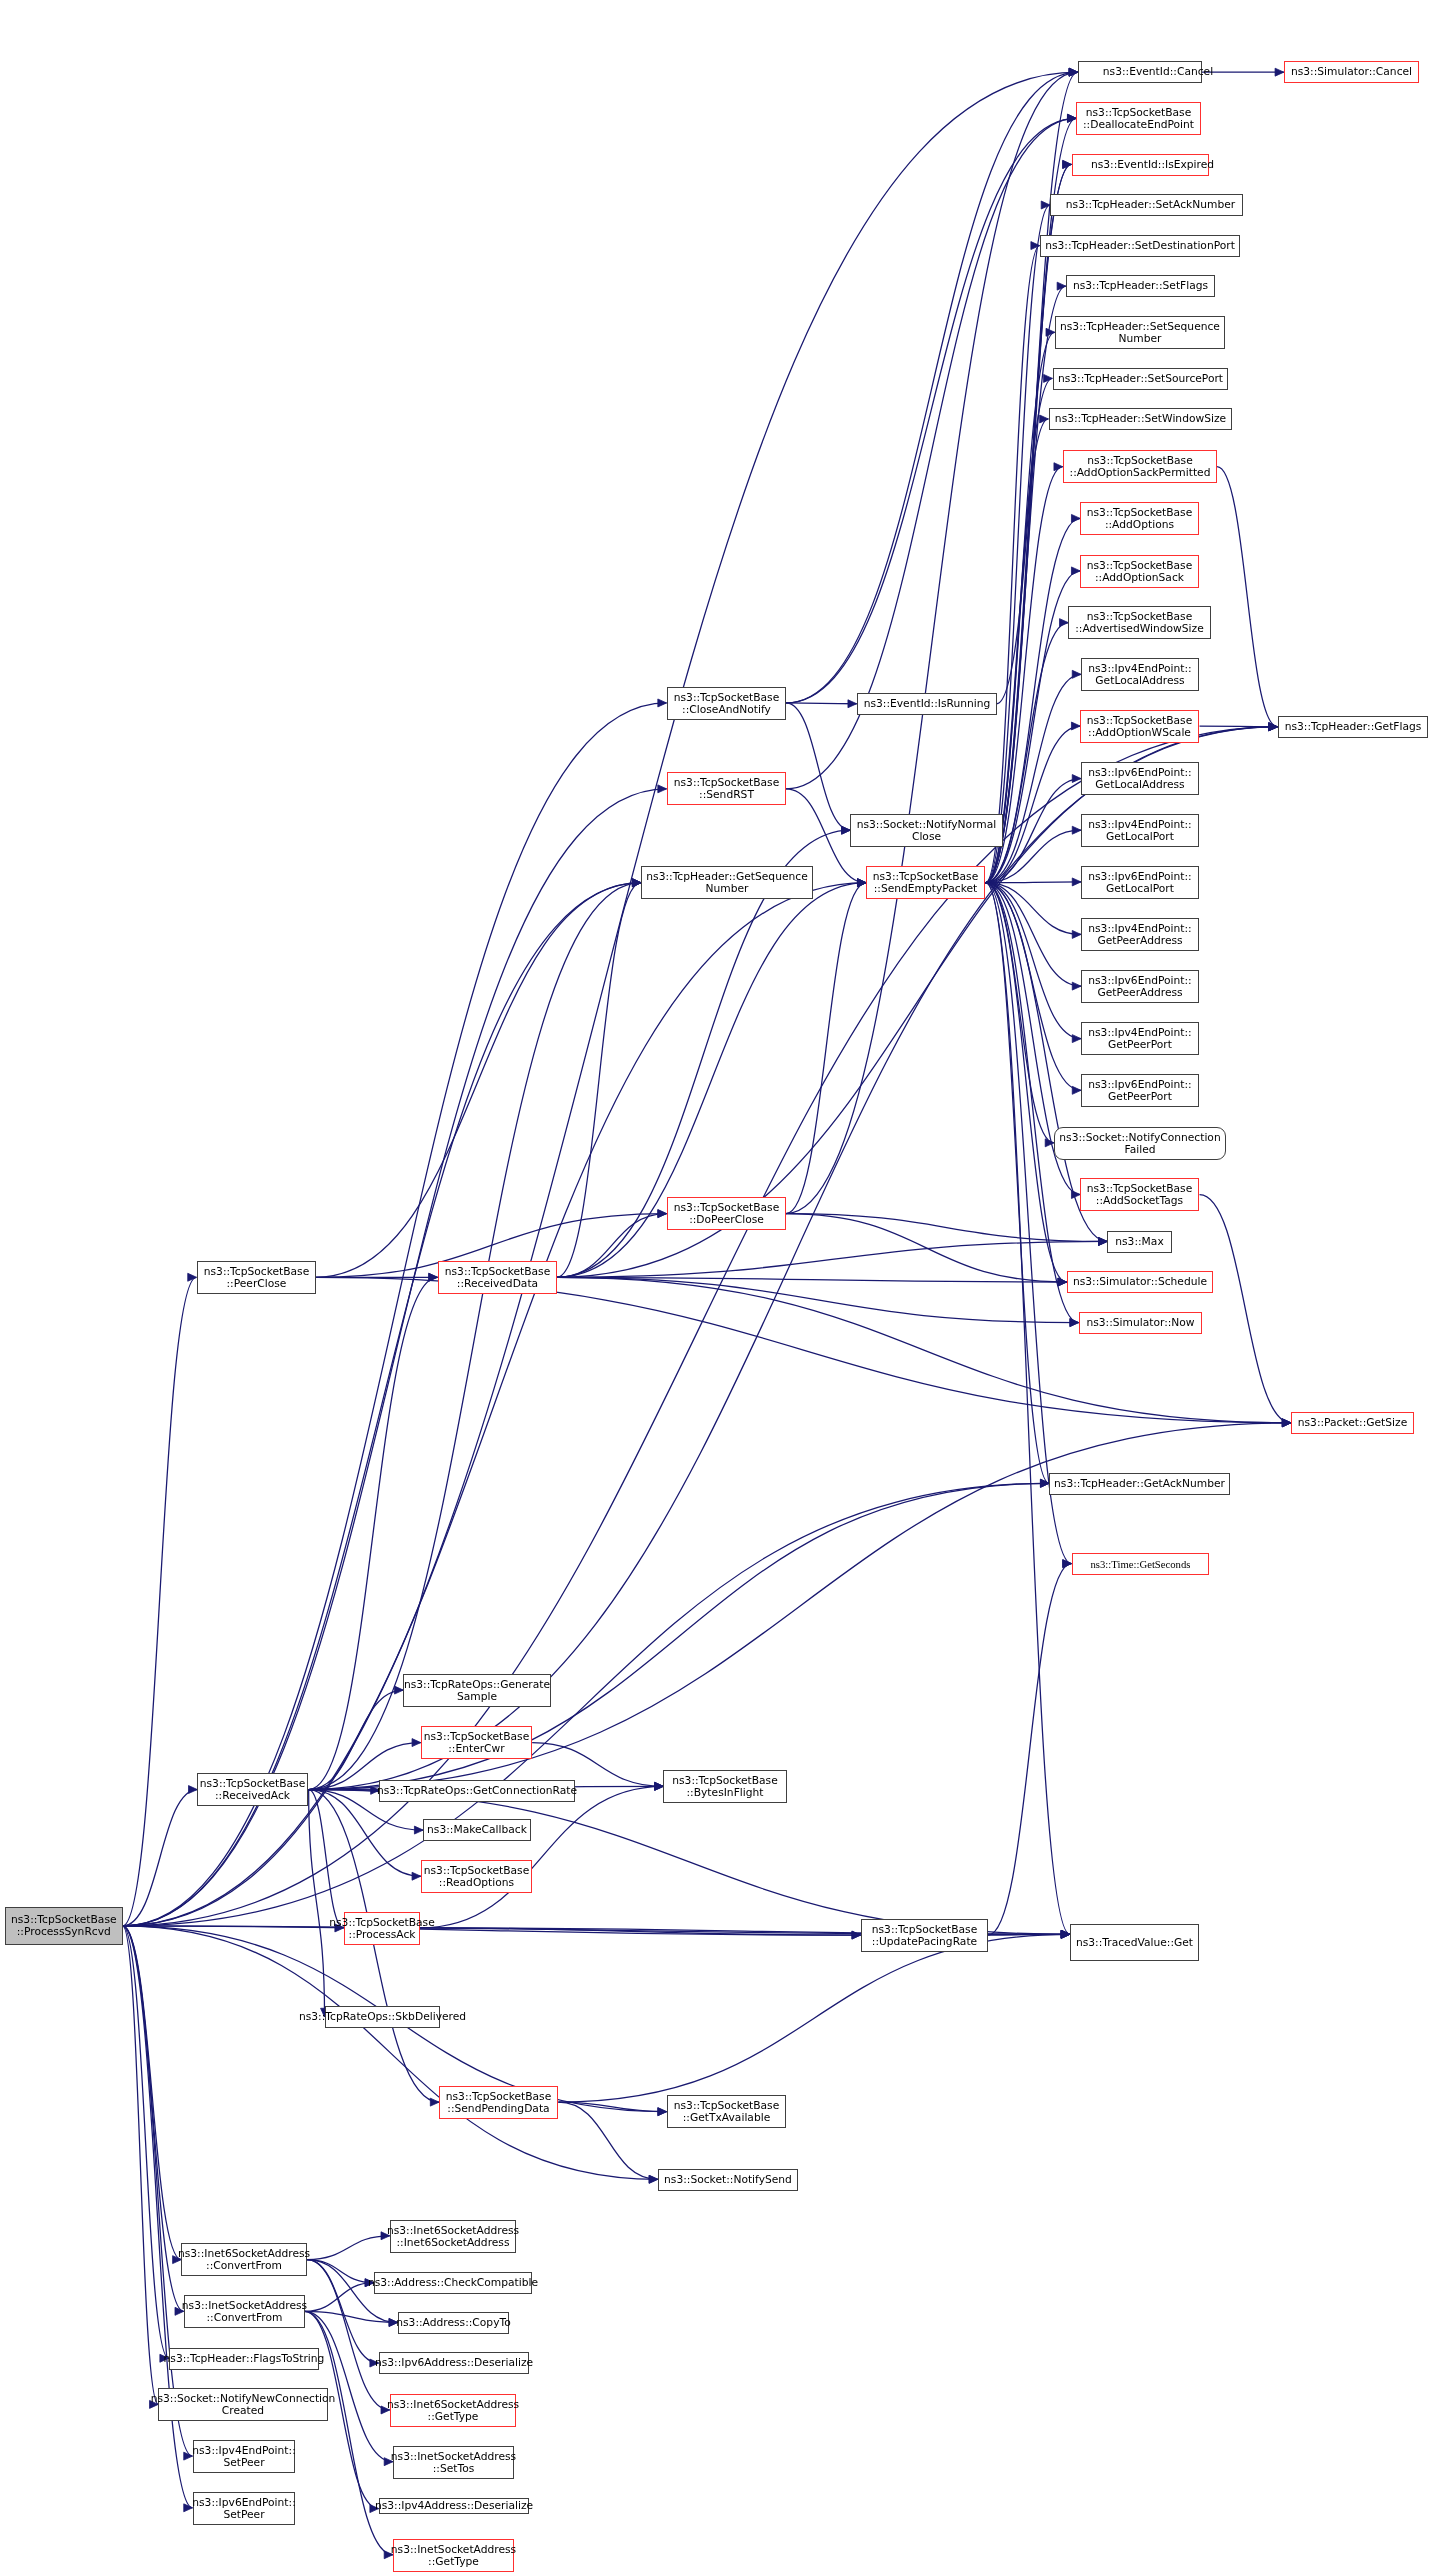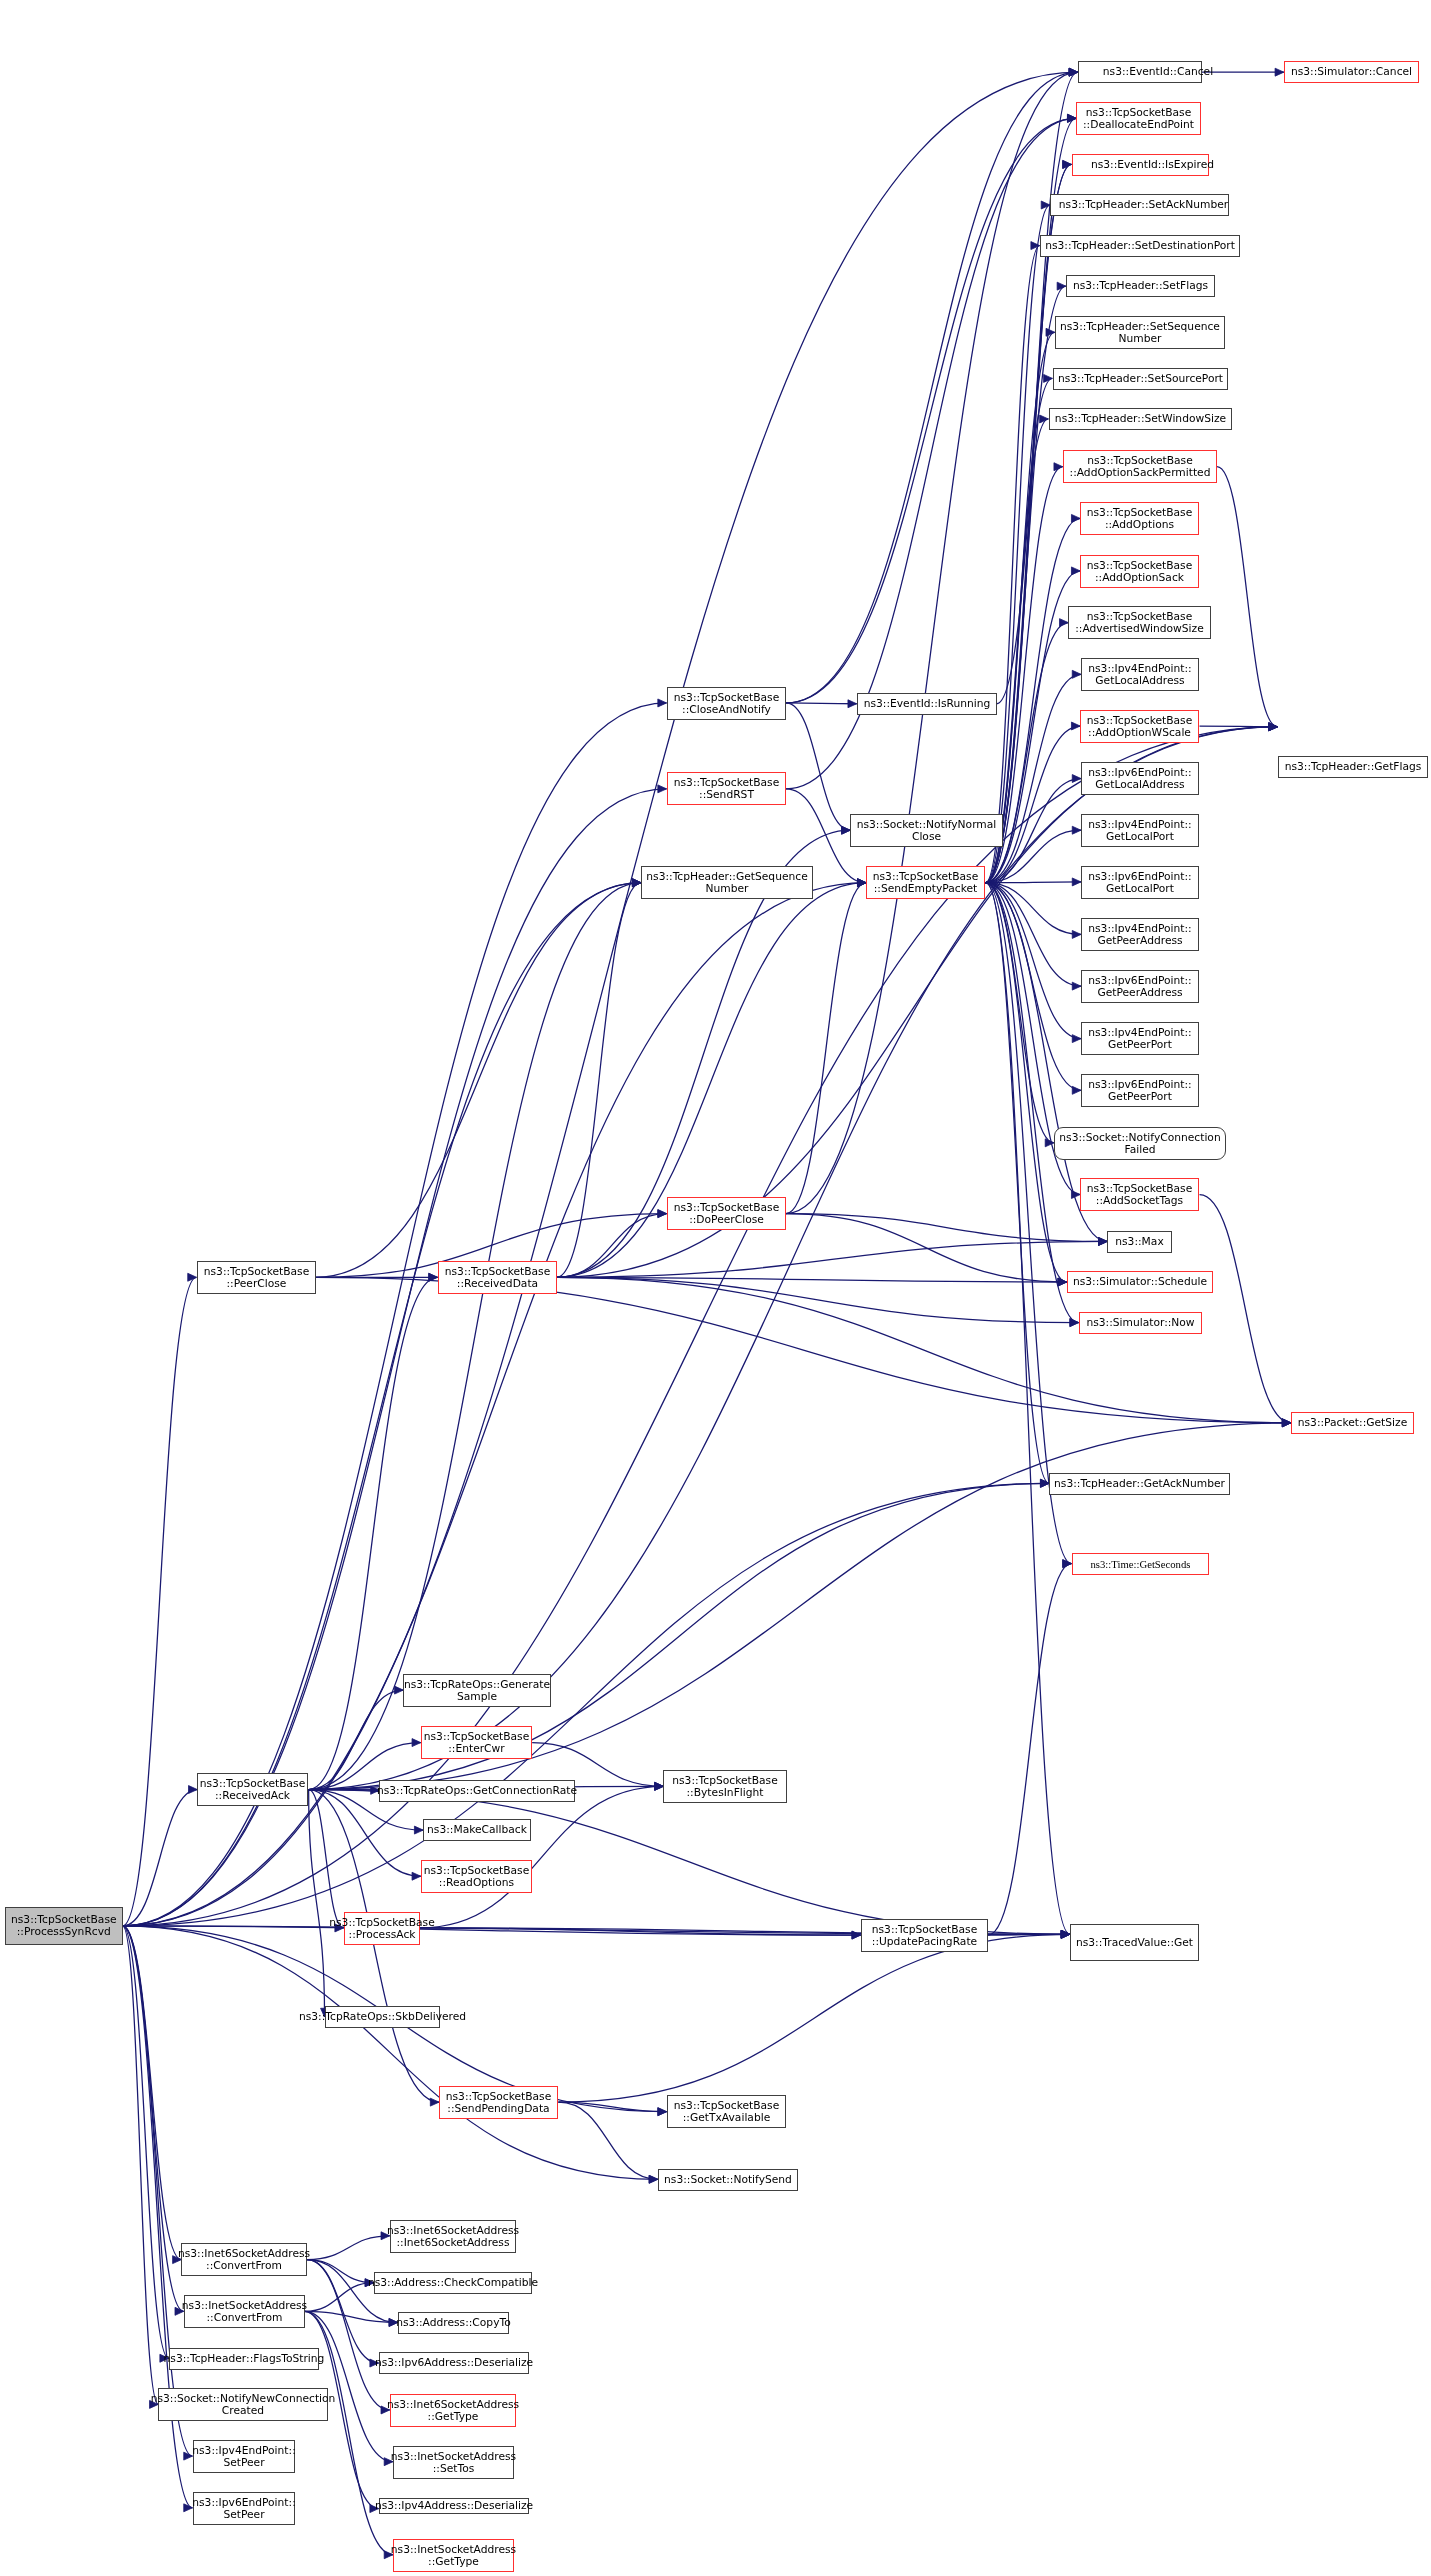--- a/index.html
+++ b/index.html
@@ -242,40 +242,40 @@
     <polygon points="500,2919.5 489,2924.5 489,2914.5" class="arrow"></polygon>
   </svg>
 <div id="nodes">
     <div class="node root" style="left: 4.8px; top: 1907px; width: 118px; height: 38px;">ns3::TcpSocketBase
 ::ProcessSynRcvd</div>
     <div class="node" style="left: 1078px; top: 61px; width: 124px; height: 21.5px; padding-left: 36px;">ns3::EventId::Cancel</div>
     <div class="node red" style="left: 1284px; top: 61px; width: 135px; height: 21.5px;">ns3::Simulator::Cancel</div>
     <div class="node red" style="left: 1076px; top: 102px; width: 125px; height: 33px;">ns3::TcpSocketBase
 ::DeallocateEndPoint</div>
     <div class="node red" style="left: 1072px; top: 154px; width: 137px; height: 21.5px; padding-left: 24px;">ns3::EventId::IsExpired</div>
-    <div class="node" style="left: 1050px; top: 194px; width: 179px; height: 21.5px; padding-left: 8px;">ns3::TcpHeader::SetAckNumber</div>
+    <div class="node" style="left: 1050px; top: 194px; width: 193px; height: 21.5px; padding-left: 8px;">ns3::TcpHeader::SetAckNumber</div>
     <div class="node" style="left: 1040px; top: 235px; width: 200px; height: 21.5px;">ns3::TcpHeader::SetDestinationPort</div>
     <div class="node" style="left: 1066px; top: 275px; width: 149px; height: 21.5px;">ns3::TcpHeader::SetFlags</div>
     <div class="node" style="left: 1055px; top: 316px; width: 170px; height: 33px;">ns3::TcpHeader::SetSequence
 Number</div>
     <div class="node" style="left: 1053px; top: 368px; width: 175px; height: 21.5px;">ns3::TcpHeader::SetSourcePort</div>
     <div class="node" style="left: 1049px; top: 408px; width: 183px; height: 21.5px; text-align: center;">ns3::TcpHeader::SetWindowSize</div>
     <div class="node red" style="left: 1063px; top: 450px; width: 154px; height: 33px;">ns3::TcpSocketBase
 ::AddOptionSackPermitted</div>
     <div class="node red" style="left: 1080px; top: 502px; width: 119px; height: 33px;">ns3::TcpSocketBase
 ::AddOptions</div>
     <div class="node red" style="left: 1080px; top: 555px; width: 119px; height: 33px;">ns3::TcpSocketBase
 ::AddOptionSack</div>
     <div class="node" style="left: 1068px; top: 606px; width: 143px; height: 33px;">ns3::TcpSocketBase
 ::AdvertisedWindowSize</div>
     <div class="node" style="left: 1081px; top: 658px; width: 118px; height: 33px;">ns3::Ipv4EndPoint::
 GetLocalAddress</div>
     <div class="node red" style="left: 1080px; top: 710px; width: 119px; height: 33px;">ns3::TcpSocketBase
 ::AddOptionWScale</div>
-    <div class="node" style="left: 1278px; top: 716px; width: 150px; height: 21.5px; margin-top: 40px;">ns3::TcpHeader::GetFlags</div>
+    <div class="node" style="left: 1278px; top: 716px; width: 150px; height: 21.5px;">ns3::TcpHeader::GetFlags</div>
     <div class="node" style="left: 1081px; top: 762px; width: 118px; height: 33px;">ns3::Ipv6EndPoint::
 GetLocalAddress</div>
     <div class="node" style="left: 1081px; top: 814px; width: 118px; height: 33px;">ns3::Ipv4EndPoint::
 GetLocalPort</div>
     <div class="node" style="left: 1081px; top: 866px; width: 118px; height: 33px;">ns3::Ipv6EndPoint::
 GetLocalPort</div>
     <div class="node" style="left: 1081px; top: 918px; width: 118px; height: 33px;">ns3::Ipv4EndPoint::
 GetPeerAddress</div>
     <div class="node" style="left: 1081px; top: 970px; width: 118px; height: 33px;">ns3::Ipv6EndPoint::
 GetPeerAddress</div>

